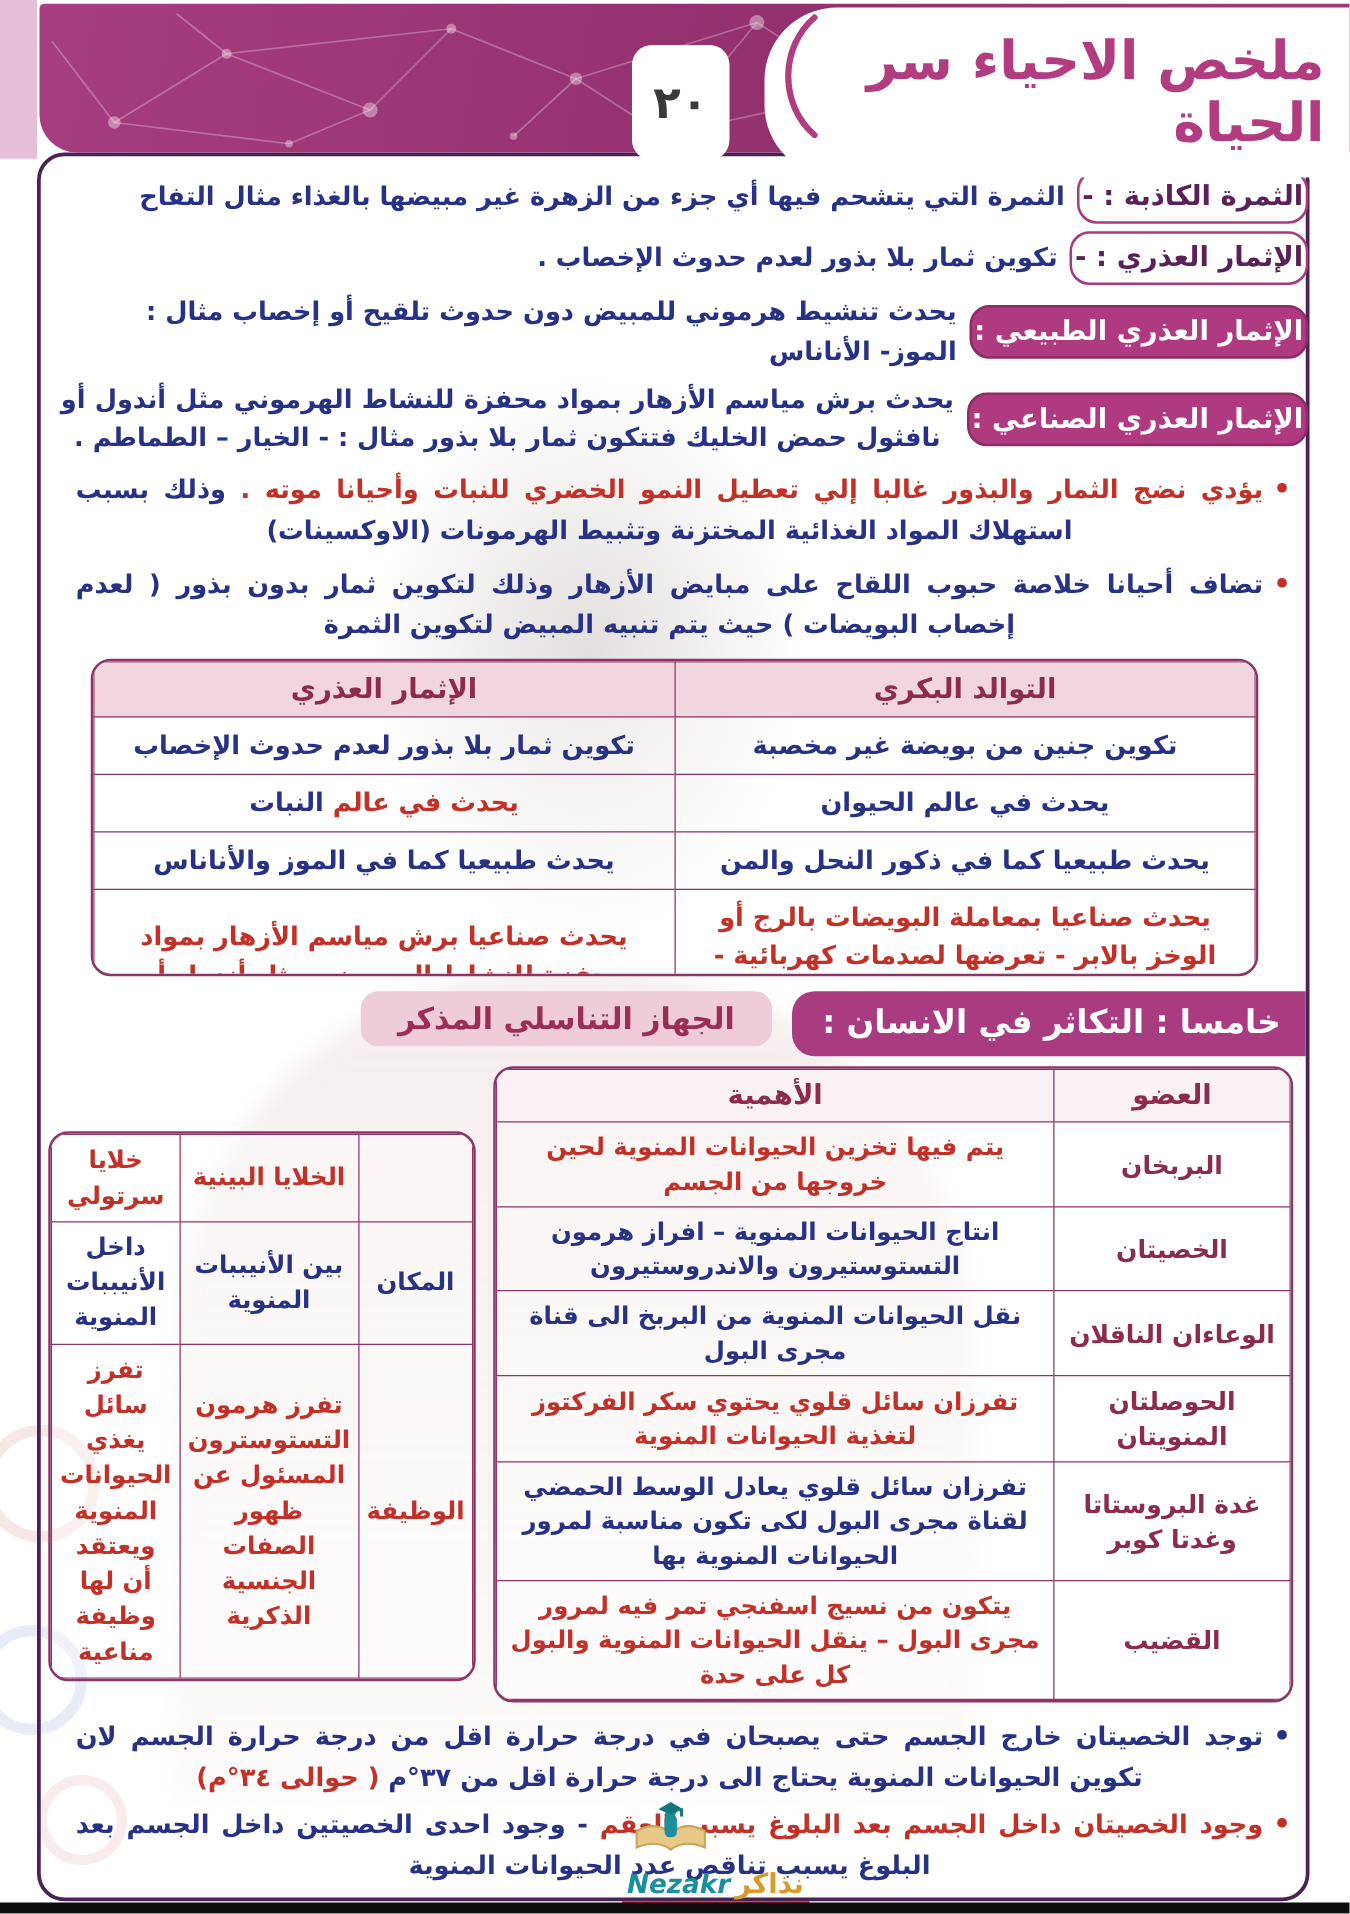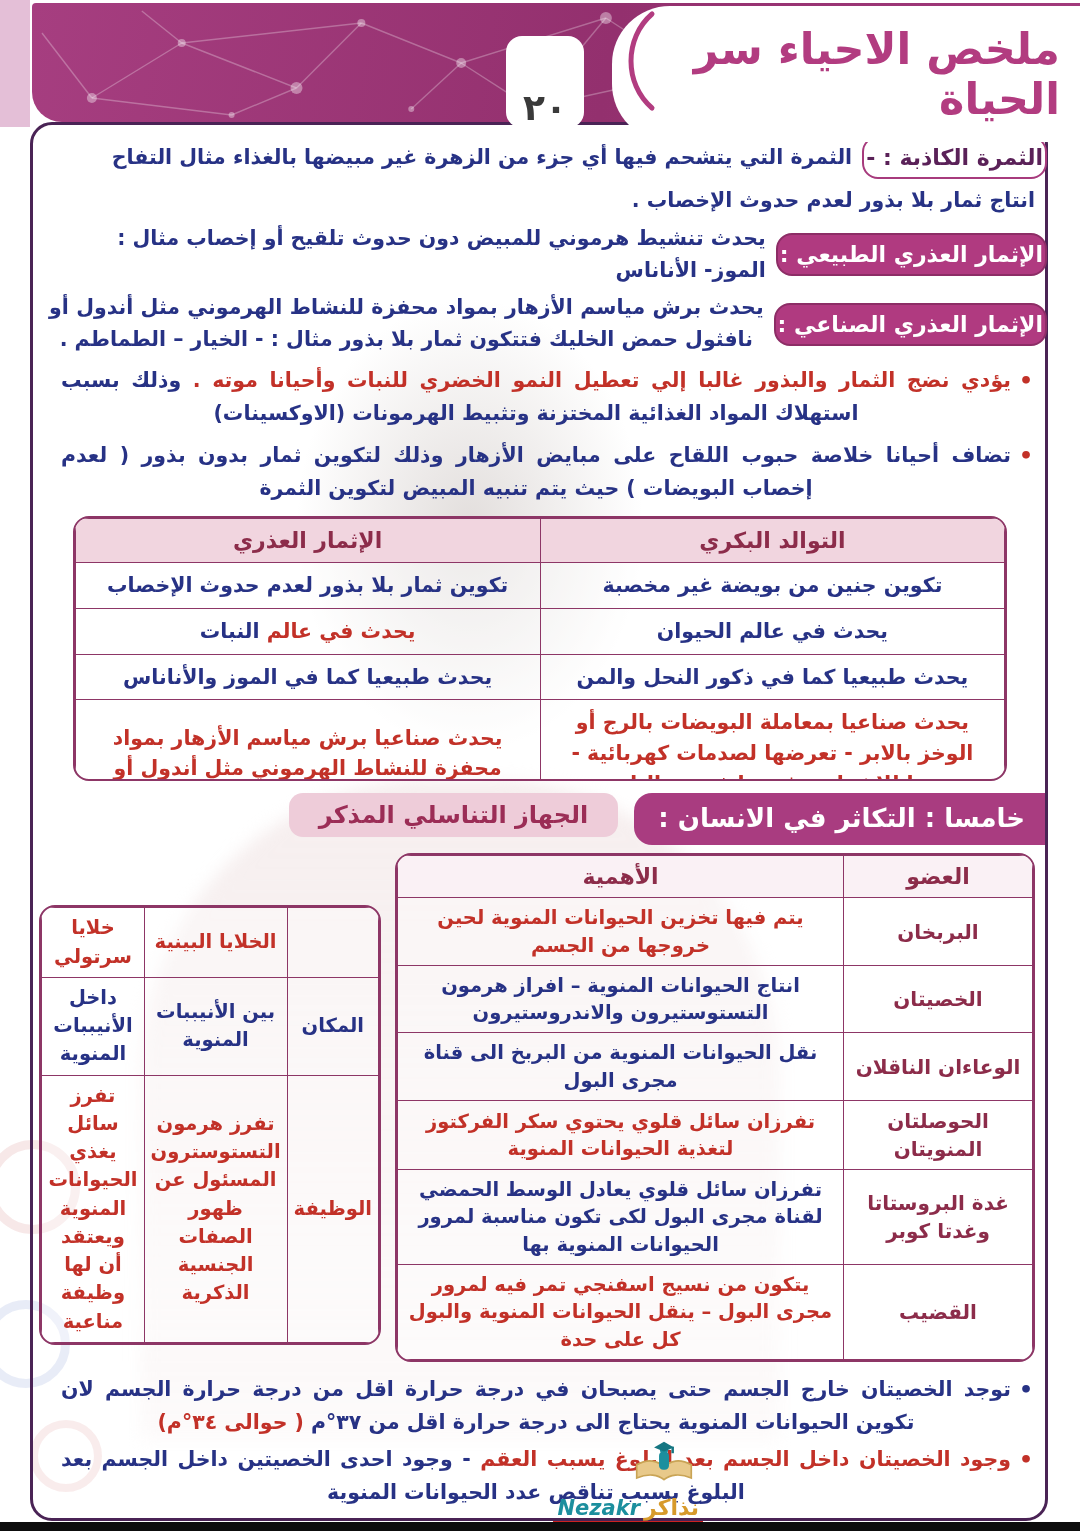--- a/index.html
+++ b/index.html
@@ -30,21 +30,21 @@
   .deco2{left:-18px;top:1300px;width:70px;height:70px;border:9px solid rgba(150,170,220,.22);}
   .deco3{left:30px;top:1420px;width:56px;height:56px;border:8px solid rgba(219,148,148,.18);}
 
   
   .left-strip{position:absolute;top:0;left:0;width:30px;height:127px;background:#e4bfd7;z-index:3;}
   .header-band{position:absolute;top:3px;left:32px;right:0;height:119px;z-index:3;
     background:linear-gradient(100deg,#a63e80 0%,#93306e 55%,#a23a7c 100%);
     border-radius:4px 0 0 30px;}
   .header-band svg{position:absolute;inset:0;width:100%;height:100%;}
   .page-tab{position:absolute;top:36px;left:506px;width:78px;height:92px;background:#ffffff;
-    border-radius:16px;display:flex;align-items:flex-end;justify-content:center;z-index:5;
+    border-radius:16px;display:flex;align-items:center;justify-content:center;z-index:5;
     color:#3a3a3a;font-size:36px;}
   .title-bubble{position:absolute;top:6px;right:0;width:468px;height:136px;background:#ffffff;
     border-radius:58px 0 0 58px;z-index:4;display:flex;align-items:center;justify-content:center;}
   .title-bubble .arc{position:absolute;left:6px;top:4px;}
   .title-text{color:#b23c80;font-size:43px;letter-spacing:-1px;padding-right:20px;}
 
   
   .content{
     position:absolute;top:122px;left:30px;width:1018px;height:1399px;box-sizing:border-box;
     border:3px solid var(--deep-purple);border-radius:22px;padding:8px 10px 4px 12px;
@@ -95,21 +95,21 @@
   .t3 td{padding:6px 6px;text-align:center;border:1.6px solid var(--border-table);line-height:1.45;}
   .t3 .rowlab{width:86px;}
   .t3 .hdr{color:var(--red);}
 
   
   .bottom-notes{margin-top:6px;}
   .bottom-notes .note{font-size:20.5px;}
 
   
   .watermark{position:absolute;left:498px;top:1440px;width:205px;height:84px;z-index:6;
-    display:flex;flex-direction:column;align-items:flex-end;direction:ltr;gap:12px;}
+    display:flex;flex-direction:column;align-items:flex-start;direction:ltr;gap:12px;}
   .wm-words{display:flex;align-items:baseline;gap:4px;border-bottom:3px solid #cc2222;padding:0 4px 1px;}
   .wm-latin{color:#1c8f9e;font-size:21px;font-style:italic;}
   .wm-arabic{color:#d79a2b;font-size:22px;}
 
   .bottom-bar{position:absolute;bottom:0;left:0;width:100%;height:9px;background:#0d0d0d;z-index:8;}
 </style>
 </head>
 <body>
 
 <div class="page">
@@ -178,21 +178,22 @@
     <div class="title-text">ملخص الاحياء سر الحياة</div>
   </div>
 
   <div class="content">
 
     <div class="def-row">
       <div class="def-label">الثمرة الكاذبة : -</div>
       <div class="def-text">الثمرة التي يتشحم فيها أي جزء من الزهرة غير مبيضها بالغذاء مثال التفاح</div>
     </div>
     <div class="def-row">
-      <div class="def-text">انتاج ثمار بلا بذور لعدم حدوث الإخصاب .</div>
+      <div class="def-label">الإثمار العذري : -</div>
+      <div class="def-text">تكوين ثمار بلا بذور لعدم حدوث الإخصاب .</div>
     </div>
     <div class="def-row">
       <div class="def-label filled">الإثمار العذري الطبيعي :</div>
       <div class="def-text">يحدث تنشيط هرموني للمبيض دون حدوث تلقيح أو إخصاب مثال : الموز- الأناناس</div>
     </div>
     <div class="def-row">
       <div class="def-label filled">الإثمار العذري الصناعي :</div>
       <div class="def-text centered-last">يحدث برش مياسم الأزهار بمواد محفزة للنشاط الهرموني مثل أندول أو نافثول حمض الخليك فتتكون ثمار بلا بذور مثال : - الخيار – الطماطم .</div>
     </div>
 

